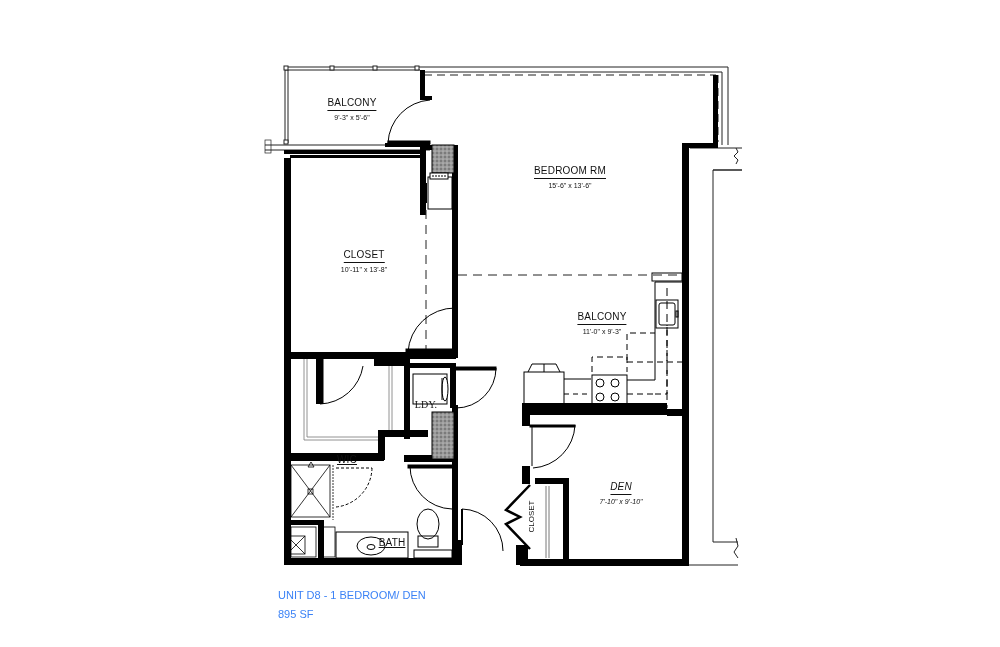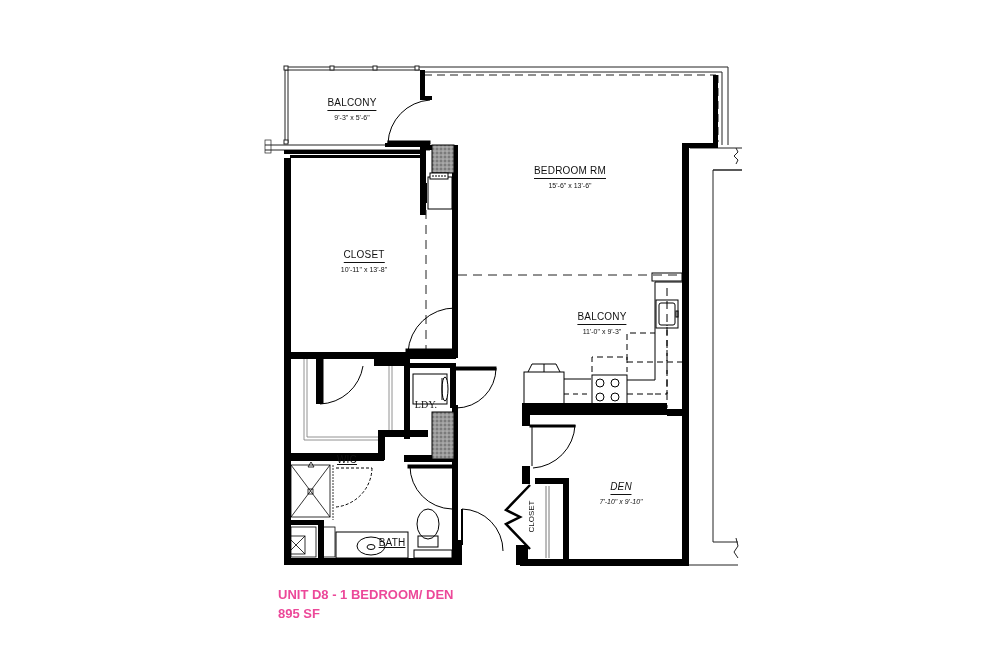--- a/index.html
+++ b/index.html
@@ -3,21 +3,21 @@
 <meta charset="utf-8">
 <style>
   html, body { margin:0; padding:0; background:#ffffff; }
   body { width:1000px; height:647px; position:relative; overflow:hidden; font-family:"Liberation Sans", sans-serif; }
   #plan { position:absolute; left:0; top:0; width:1000px; height:647px; }
   .lbl { position:absolute; text-align:center; color:#111; font-family:"Liberation Sans", sans-serif; white-space:nowrap; transform:translateX(-50%); }
   .room-name { font-size:10px; letter-spacing:0.2px; line-height:10px;text-align:right; }
   .room-name.ul { text-decoration:underline;margin-top:48px; }
   .room-name.ol { display:inline-block; border-bottom:1px solid #111; padding-bottom:2px; }
   .room-dim { font-size:7px; line-height:9px; margin-top:2px; }
-  .caption { position:absolute; left:278px; font-size:13px; color:#ec4899; font-family:"Liberation Sans", sans-serif; line-height:18px;font-weight:bold; }
+  .caption { position:absolute; left:278px; font-size:11px; color:#3b82f6; font-family:"Liberation Sans", sans-serif; line-height:18px; }
   .closet-lbl { position:absolute; font-size:8px; color:#111; transform-origin:center; transform:rotate(-90deg); white-space:nowrap; }
 </style>
 </head>
 <body>
 
 <svg id="plan" viewBox="0 0 1000 647" xmlns="http://www.w3.org/2000/svg">
   <defs>
     <pattern id="hatch" width="4" height="4" patternUnits="userSpaceOnUse">
       <rect width="4" height="4" fill="#9a9a9a"></rect>
       <circle cx="1" cy="1" r="0.7" fill="#444"></circle>

